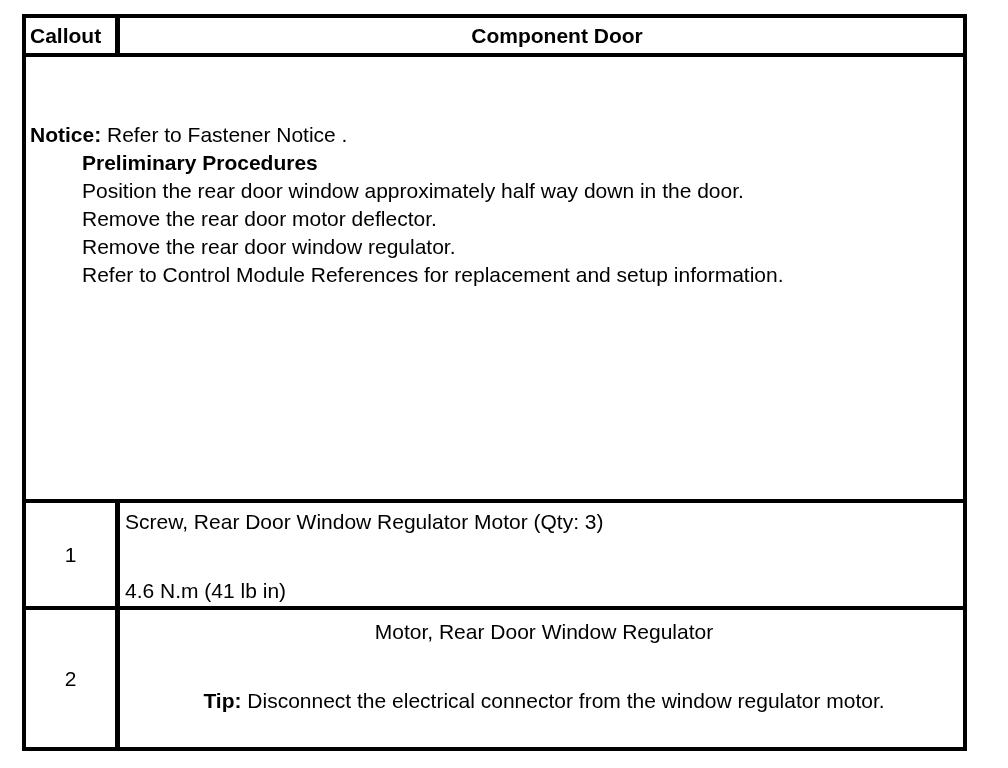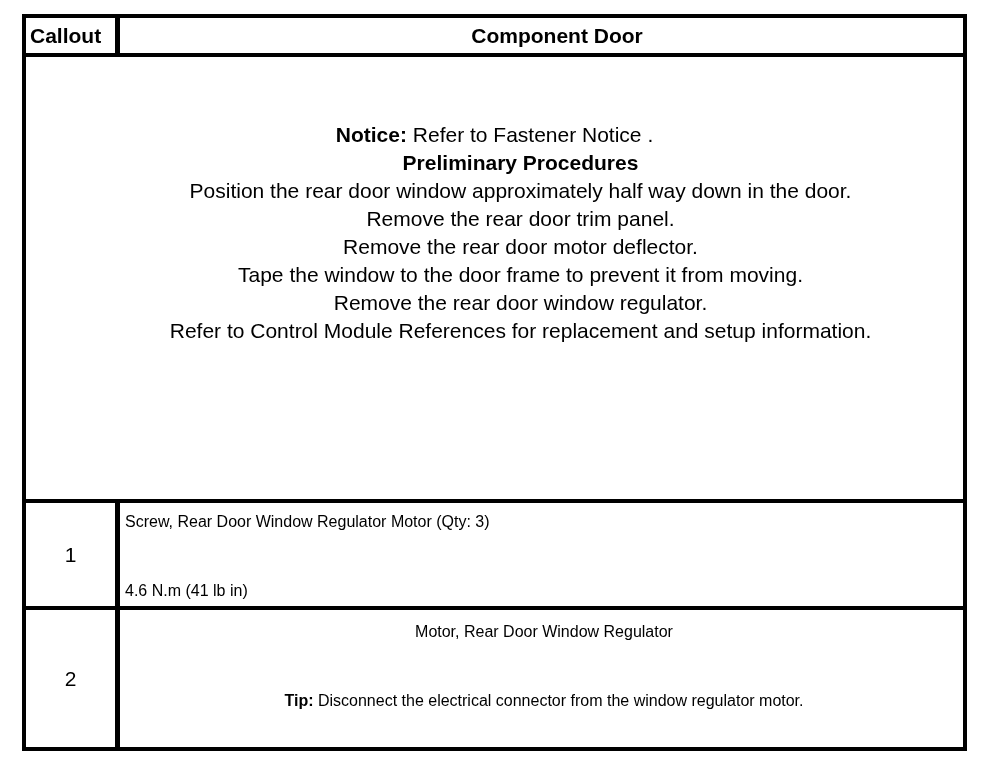--- a/index.html
+++ b/index.html
@@ -55,21 +55,21 @@
   .header-name-cell {
     flex: 1 1 auto;
     display: flex;
     align-items: center;
     justify-content: center;
     font-weight: bold;
     font-size: 21px;
   }
 
   
-  .preamble-row { height: 446px; text-align: center; }
+  .preamble-row { height: 446px; }
   .preamble-cell {
     flex: 1 1 auto;
     box-sizing: border-box;
     padding: 64px 4px 0 4px;
     font-size: 21px;
     line-height: 28px;
     overflow: hidden;
   }
   .preamble-cell p { margin: 0; }
   .p-notice { margin-bottom: 39px; }
@@ -83,21 +83,21 @@
   .body-row-2 { height: 137px; }
   .callout-num-cell {
     display: flex;
     align-items: center;
     justify-content: center;
     font-size: 21px;
   }
   .component-cell {
     flex: 1 1 auto;
     box-sizing: border-box;
-    font-size: 16px;
+    font-size: 21px;
     line-height: 28px;
     padding-left: 5px;
     overflow: hidden;
   }
   .component-cell p { margin: 0; }
   .row1-cell { padding-top: 5px; }
   .row1-torque { font-weight: normal; margin-top: 41px !important; }
   .row2-cell { padding-top: 8px; text-align: center; }
   .row2-tip { margin-top: 41px !important; }
   .bold-label { font-weight: bold; }
@@ -113,23 +113,21 @@
       <div class="header-name-cell">Component Door</div>
     </div>
 
     <div class="row preamble-row hairline-bottom">
       <div class="preamble-cell">
         <p class="p-notice"><span class="bold-label">Notice:</span><span> Refer to Fastener Notice .</span></p>
         <div class="indent-block">
           <p class="p-prelim-heading">Preliminary Procedures</p>
           <div class="procedures">
             <div>Position the rear door window approximately half way down in the door.</div>
-            <div>Remove the rear door trim panel.</div>
             <div>Remove the rear door motor deflector.</div>
-            <div>Tape the window to the door frame to prevent it from moving.</div>
             <div>Remove the rear door window regulator.</div>
             <div>Refer to Control Module References for replacement and setup information.</div>
           </div>
         </div>
       </div>
     </div>
 
     <div class="row body-row-1 hairline-bottom">
       <div class="callout-col callout-num-cell">1</div>
       <div class="component-cell row1-cell">

